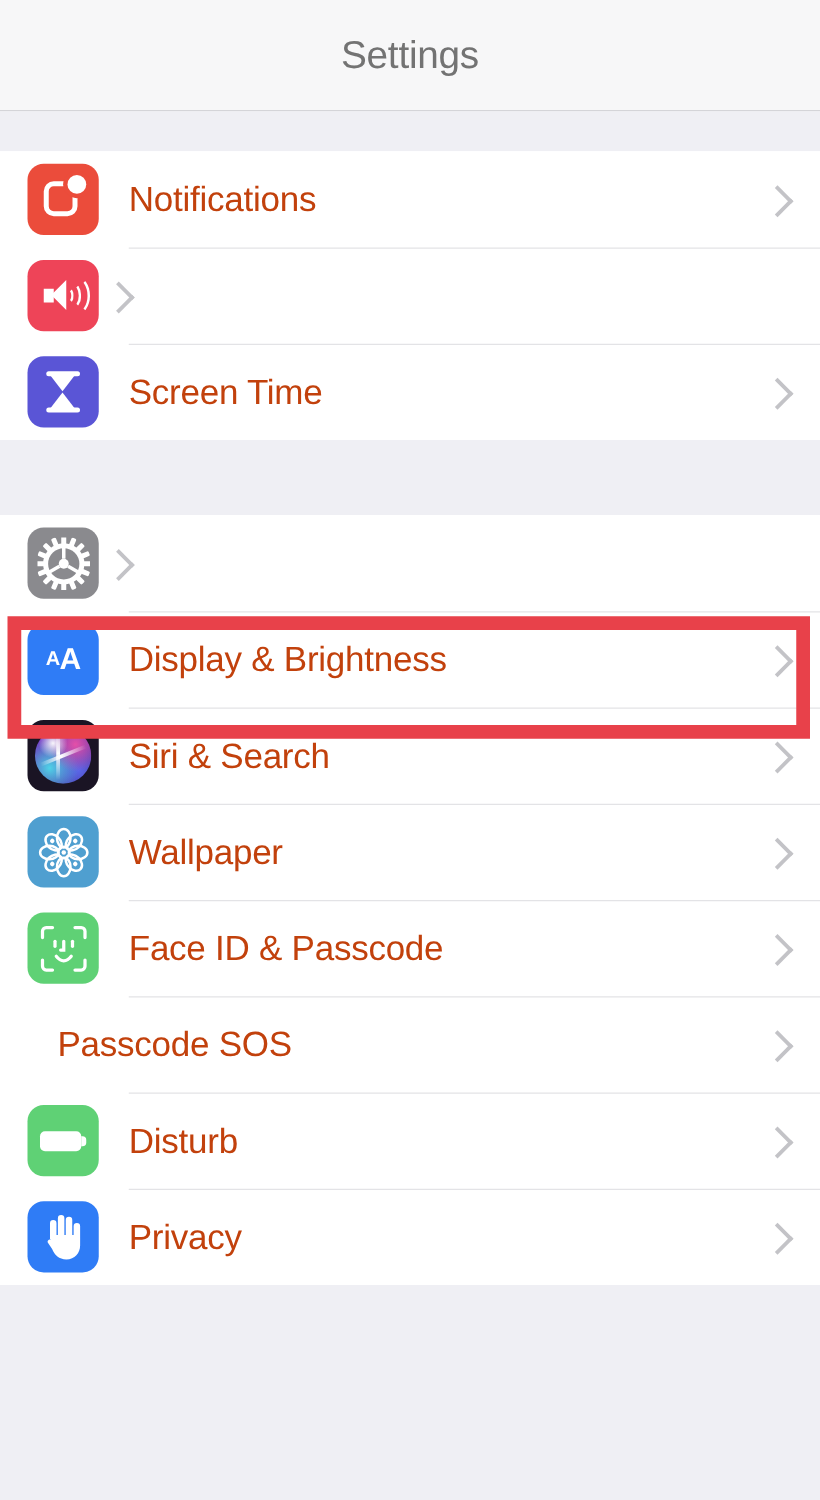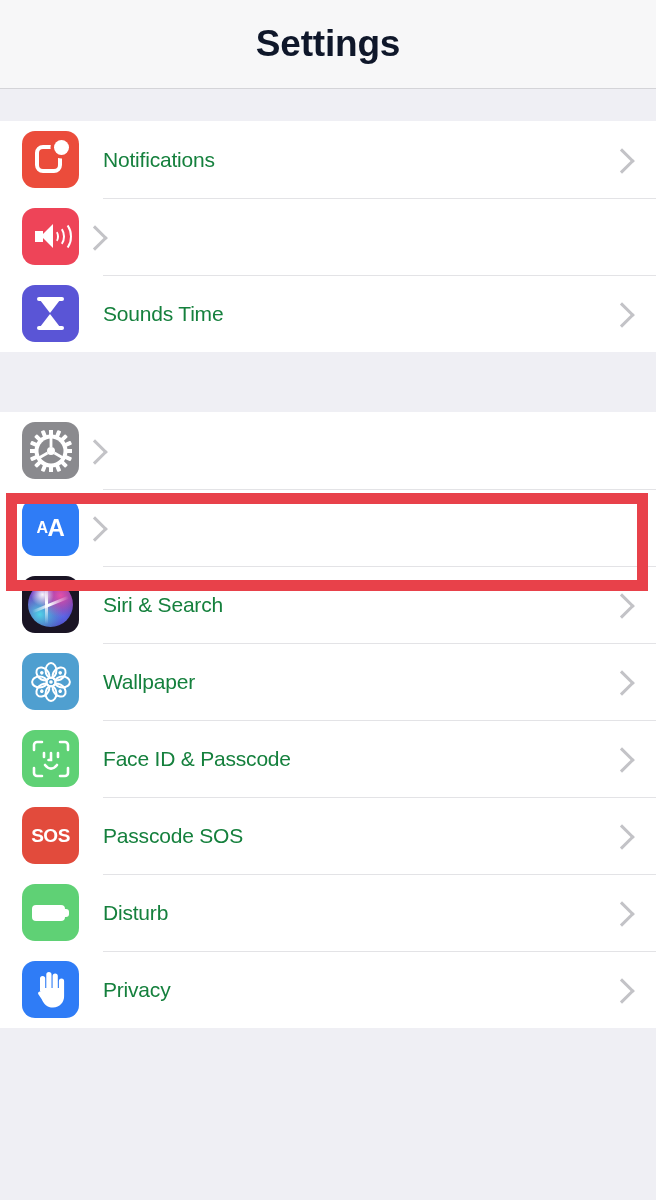--- a/index.html
+++ b/index.html
@@ -22,23 +22,23 @@
   
   .nav-bar {
     height: 89px;
     background: #F7F7F8;
     border-bottom: 1px solid #D4D4D8;
     display: flex;
     align-items: center;
     justify-content: center;
   }
   .nav-title {
-    font-size: 37px;
-    font-weight: bold;
-    color: #0f172a;
+    font-size: 31px;
+    font-weight: normal;
+    color: #737373;
     letter-spacing: -0.2px;
   }
 
   
   .group-gap {
     background: #EFEFF4;
   }
   .gap-top    { height: 32px; }
   .gap-middle { height: 60px; }
   .gap-bottom { height: 15px; }
@@ -70,22 +70,22 @@
     width: 57px;
     height: 57px;
     border-radius: 13px;
     flex: 0 0 auto;
     position: relative;
     overflow: hidden;
   }
 
   .row-label {
     margin-left: 24px;
-    font-size: 21px;
-    color: #15803d;
+    font-size: 28px;
+    color: #c2410c;
     letter-spacing: -0.2px;
     flex: 1 1 auto;
     white-space: nowrap;
   }
 
   .chevron {
     width: 30px;
     height: 30px;
     margin-right: 20px;
     flex: 0 0 auto;
@@ -307,21 +307,21 @@
         </div>
         <div class="chevron"></div>
       </div>
       <div class="row">
         <div class="row-icon ic-screentime">
           <span class="hg-bar hg-bar-t"></span>
           <span class="hg-top"></span>
           <span class="hg-bot"></span>
           <span class="hg-bar hg-bar-b"></span>
         </div>
-        <div class="row-label">Sounds Time</div>
+        <div class="row-label">Screen Time</div>
         <div class="chevron"></div>
       </div>
     </div>
 
   <div class="group-gap gap-middle"></div>
 
   <div class="group" id="group-1">
       <div class="row">
         <div class="row-icon ic-general">
           <svg width="42" height="42" viewBox="0 0 42 42">
@@ -351,20 +351,21 @@
         </div>
         <div class="chevron"></div>
       </div>
       <div class="row">
         <div class="row-icon ic-display">
           <span class="aa">
             <span class="small">A</span>
             <span class="big">A</span>
           </span>
         </div>
+        <div class="row-label">Display &amp; Brightness</div>
         <div class="chevron"></div>
       </div>
       <div class="row">
         <div class="row-icon ic-siri">
           <span class="orb"></span>
           <span class="flare"></span>
           <span class="flare2"></span>
         </div>
         <div class="row-label">Siri &amp; Search</div>
         <div class="chevron"></div>
@@ -403,23 +404,20 @@
               <path d="M28 15v4"></path>
               <path d="M21 15v7h-2.5"></path>
               <path d="M15 27c2 2.6 4 3.6 6 3.6s4-1 6-3.6"></path>
             </g>
           </svg>
         </div>
         <div class="row-label">Face ID &amp; Passcode</div>
         <div class="chevron"></div>
       </div>
       <div class="row">
-        <div class="row-icon ic-sos">
-          <span class="txt">SOS</span>
-        </div>
         <div class="row-label">Passcode SOS</div>
         <div class="chevron"></div>
       </div>
       <div class="row">
         <div class="row-icon ic-battery">
           <span class="cell"></span>
           <span class="tip"></span>
         </div>
         <div class="row-label">Disturb</div>
         <div class="chevron"></div>

